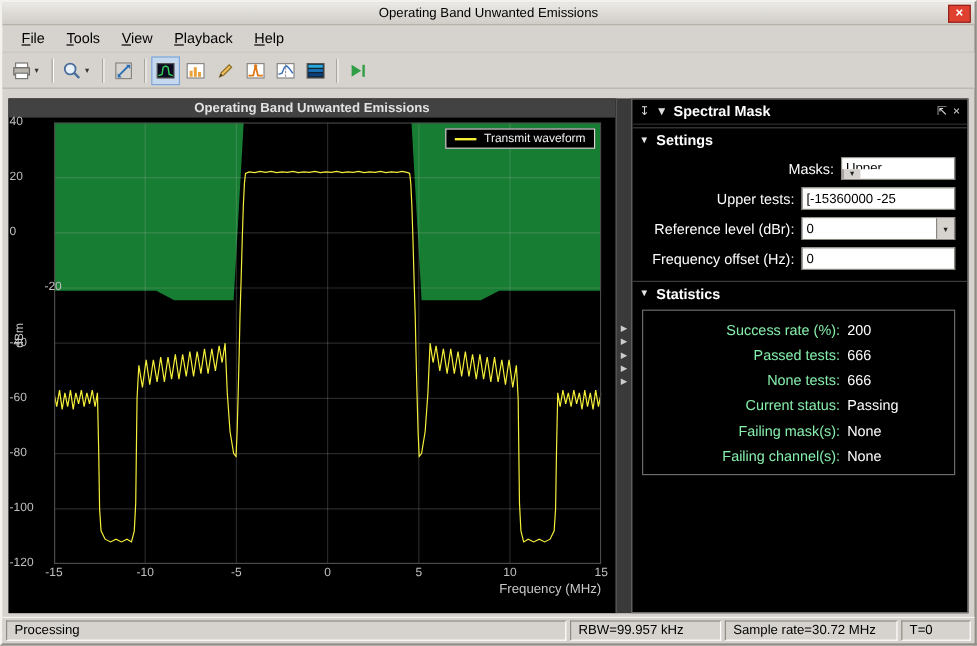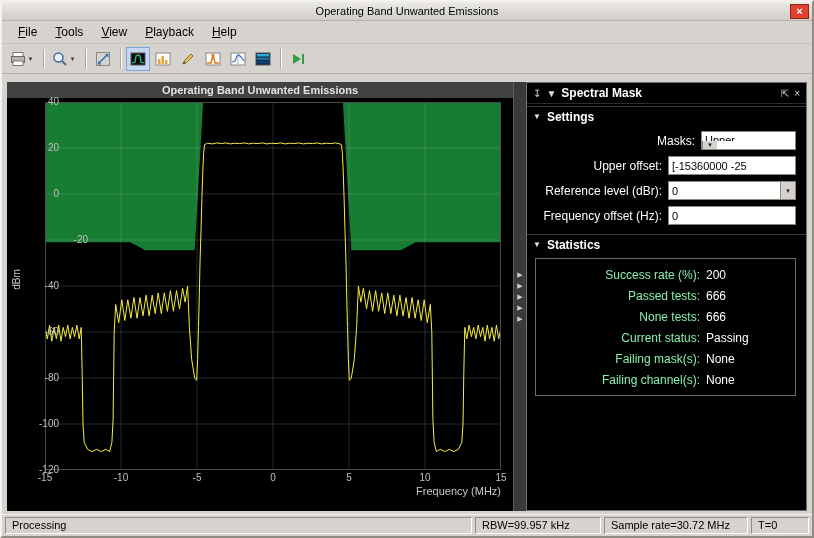--- a/index.html
+++ b/index.html
@@ -33,21 +33,21 @@
   
   .main { position:absolute; top:74px; left:3px; right:3px; bottom:23px; display:flex;
           padding:6px 2px 2px 2px; background:#d6d3ce; }
 
   
   .plot-container { width:506px; background:#000; position:relative; overflow:hidden; }
   .plot-title { position:absolute; top:0; left:0; right:0; height:16px; background:#424242;
                 color:#e2e2e2; font-size:11px; font-weight:bold; text-align:center; line-height:16px; }
   .axes { position:absolute; left:38px; top:20px; width:456px; height:368px; }
   .tick-x { position:absolute; top:390px; width:30px; text-align:center; color:#c0c0c0; font-size:10px; }
-  .tick-y { position:absolute; left:1px; width:51px; text-align:right; color:#c0c0c0; font-size:10px; }
+  .tick-y { position:absolute; left:1px; width:33px; text-align:left; color:#c0c0c0; font-size:10px; }
   .xlabel { position:absolute; left:38px; width:456px; top:403px; text-align:right; color:#c8c8c8; font-size:11px; }
   .ylabel { position:absolute; left:-1px; top:192px; transform:rotate(-90deg); transform-origin:center;
             color:#c8c8c8; font-size:10px; }
   .legend { position:absolute; top:5px; right:5px; border:1px solid #d8d8d8; background:#000;
             display:flex; align-items:center; gap:6px; padding:2px 7px; }
   .legend-line { width:18px; height:0; border-top:2px solid #f6ef3a; }
   .legend-label { font-size:10px; color:#eeeeee; }
 
   
   .splitter { width:13px; background:#3a3a3a; border-left:1px solid #5a5a5a; display:flex;
@@ -206,20 +206,24 @@
             <line x1="0" y1="92.0" x2="456" y2="92.0" stroke="rgba(180,180,180,0.22)" stroke-width="1"></line>
             <line x1="0" y1="138.0" x2="456" y2="138.0" stroke="rgba(180,180,180,0.22)" stroke-width="1"></line>
             <line x1="0" y1="184.0" x2="456" y2="184.0" stroke="rgba(180,180,180,0.22)" stroke-width="1"></line>
             <line x1="0" y1="230.0" x2="456" y2="230.0" stroke="rgba(180,180,180,0.22)" stroke-width="1"></line>
             <line x1="0" y1="276.0" x2="456" y2="276.0" stroke="rgba(180,180,180,0.22)" stroke-width="1"></line>
             <line x1="0" y1="322.0" x2="456" y2="322.0" stroke="rgba(180,180,180,0.22)" stroke-width="1"></line>
             <line x1="0" y1="368.0" x2="456" y2="368.0" stroke="rgba(180,180,180,0.22)" stroke-width="1"></line>
             <polyline points="0.0,225.4 2.3,236.9 4.6,223.1 6.8,239.2 9.1,225.4 11.4,236.9 13.7,223.1 16.0,239.2 18.2,225.4 20.5,234.6 22.8,223.1 25.1,236.9 27.4,225.4 29.6,234.6 31.9,223.1 34.2,236.9 36.2,225.4 37.2,271.4 38.0,322.0 39.2,340.4 42.6,347.3 47.1,349.6 51.7,347.3 56.2,349.6 60.8,347.3 64.6,349.6 66.9,340.4 68.1,317.4 69.2,230.0 70.7,202.4 73.7,220.8 76.8,197.8 79.8,218.5 82.8,197.8 85.9,216.2 88.9,195.5 92.0,216.2 95.0,195.5 98.0,213.9 101.1,193.2 104.1,213.9 107.2,193.2 110.2,211.6 113.2,190.9 116.3,211.6 119.3,190.9 122.4,209.3 125.4,188.6 128.4,209.3 131.5,188.6 134.5,207.0 137.6,186.3 140.1,200.1 142.6,184.0 144.4,225.4 146.7,257.6 149.7,276.0 151.7,278.3 152.6,257.6 153.5,225.4 154.3,193.2 155.0,161.0 156.0,128.8 156.9,96.6 157.8,69.0 158.7,50.6 159.6,42.6 162.6,41.2 167.2,41.9 171.8,40.9 176.3,41.6 180.9,40.9 185.4,41.9 190.0,41.2 194.6,41.6 199.1,40.9 203.7,41.9 208.2,41.2 212.8,41.6 217.4,40.9 221.9,41.9 226.5,41.2 231.0,41.6 235.6,40.9 240.2,41.9 244.7,41.2 249.3,41.6 253.8,40.9 258.4,41.9 263.0,41.2 267.5,41.6 272.1,40.9 276.6,41.9 281.2,41.2 285.8,41.6 290.3,40.9 294.9,41.9 296.4,42.6 297.3,50.6 298.2,69.0 299.1,96.6 300.0,128.8 301.0,161.0 301.7,193.2 302.5,225.4 303.4,257.6 304.3,278.3 306.3,276.0 309.3,257.6 311.6,225.4 313.4,184.0 315.9,200.1 318.4,186.3 321.5,207.0 324.5,188.6 327.6,209.3 330.6,188.6 333.6,209.3 336.7,190.9 339.7,211.6 342.8,190.9 345.8,211.6 348.8,193.2 351.9,213.9 354.9,193.2 358.0,213.9 361.0,195.5 364.0,216.2 367.1,195.5 370.1,216.2 373.2,197.8 376.2,218.5 379.2,197.8 382.3,220.8 385.3,202.4 386.8,230.0 387.9,317.4 389.1,340.4 391.4,349.6 395.2,347.3 399.8,349.6 404.3,347.3 408.9,349.6 413.4,347.3 416.8,340.4 418.0,322.0 418.8,271.4 419.8,225.4 421.8,236.9 424.1,223.1 426.4,234.6 428.6,225.4 430.9,236.9 433.2,223.1 435.5,234.6 437.8,225.4 440.0,239.2 442.3,223.1 444.6,236.9 446.9,225.4 449.2,239.2 451.4,223.1 453.7,236.9 456.0,225.4" fill="none" stroke="#f6ef3a" stroke-width="1"></polyline>
             <rect x="0.5" y="0.5" width="455" height="367" fill="none" stroke="#4a4a4a"></rect>
           </svg>
+        <div class="legend">
+          <span class="legend-line"></span>
+          <span class="legend-label">Transmit waveform</span>
+        </div>
       </div>
       <div class="xlabel">Frequency (MHz)</div>
       <div class="ylabel">dBm</div>
     <span class="tick-x" style="left: 23px;">-15</span>
         <span class="tick-x" style="left: 99px;">-10</span>
         <span class="tick-x" style="left: 175px;">-5</span>
         <span class="tick-x" style="left: 251px;">0</span>
         <span class="tick-x" style="left: 327px;">5</span>
         <span class="tick-x" style="left: 403px;">10</span>
         <span class="tick-x" style="left: 479px;">15</span>
@@ -257,21 +261,21 @@
       </div>
       <div class="settings-rows" id="settings-rows">
           <div class="row">
             <span class="flabel">Masks:</span>
             <div class="dd w95">
               <span class="dd-text">Upper</span>
               <span class="dd-btn">▾</span>
             </div>
           </div>
           <div class="row">
-            <span class="flabel">Upper offset:</span>
+            <span class="flabel">Upper tests:</span>
             <input class="tinput w120" value="[-15360000 -25" style="">
           </div>
           <div class="row">
             <span class="flabel">Reference level (dBr):</span>
             <div class="dd w120">
               <input class="dd-input" value="0" style="">
               <span class="dd-btn">▾</span>
             </div>
           </div>
           <div class="row">

